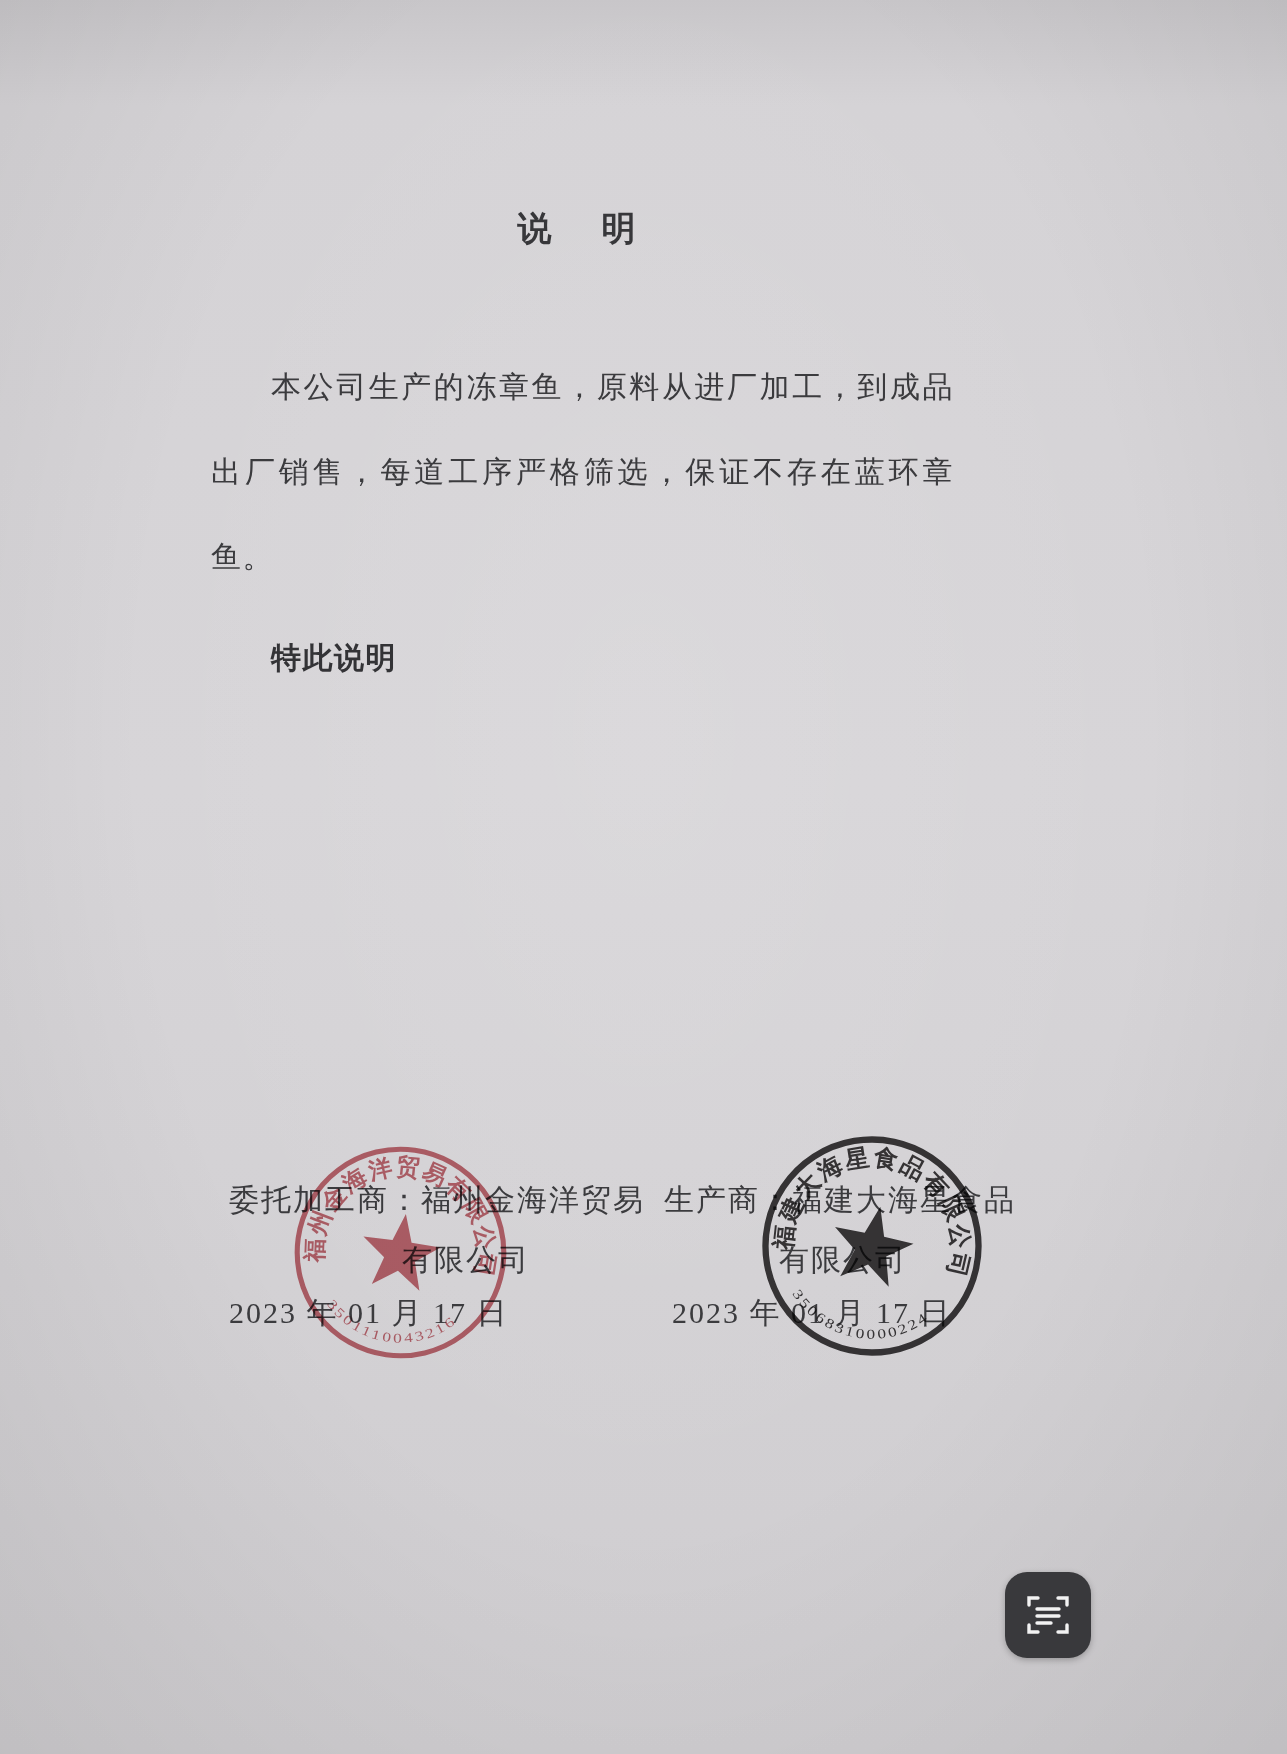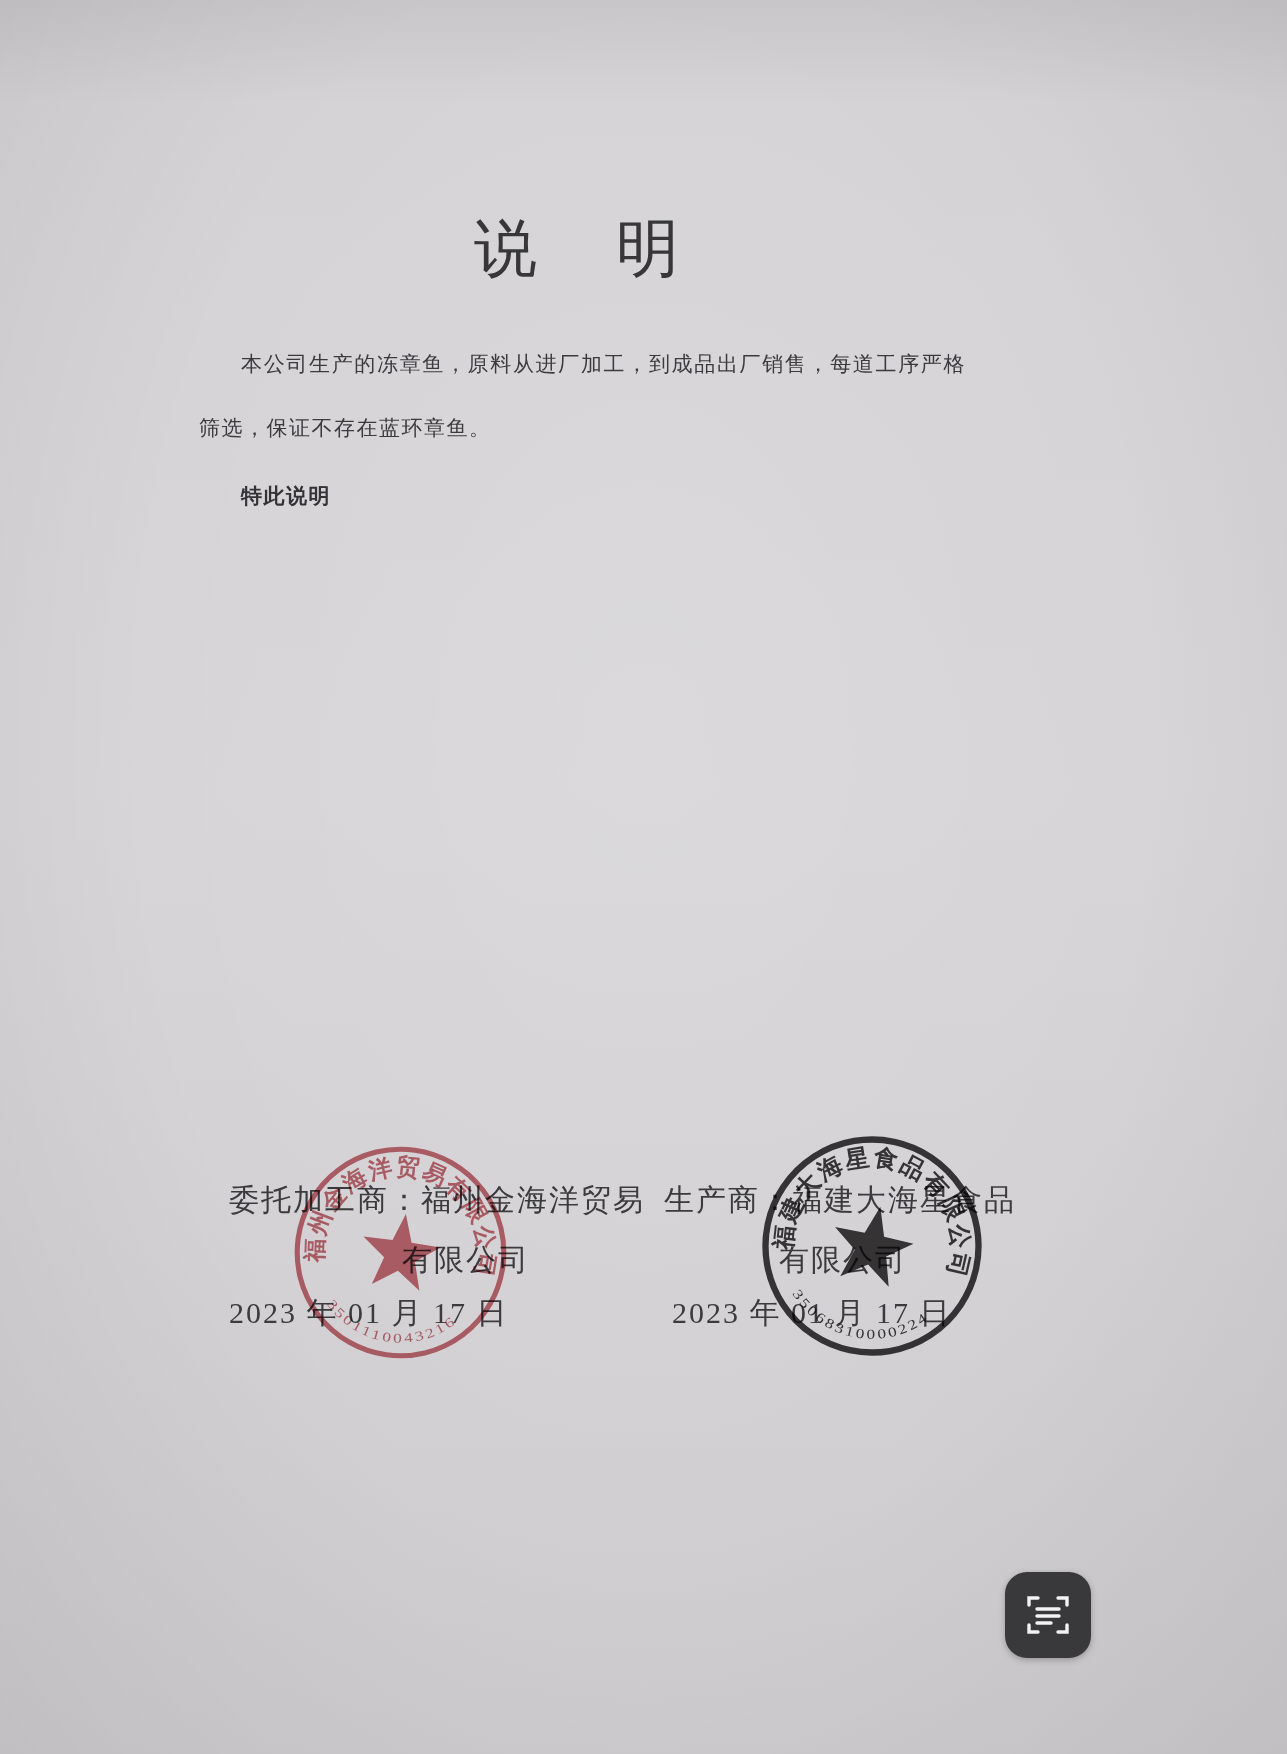--- a/index.html
+++ b/index.html
@@ -14,31 +14,31 @@
     background:
       linear-gradient(180deg,#c8c6c9 0%,#d5d3d6 6%,#d7d5d8 45%,#d2d0d3 80%,#cfcdd0 100%);
   }
   .vignette{
     position:absolute;inset:0;pointer-events:none;
     background:radial-gradient(ellipse at 50% 42%,rgba(255,255,255,.10) 0%,rgba(0,0,0,0) 55%,rgba(0,0,0,.07) 100%);
   }
   .doc-title{
     position:absolute;top:206px;left:193px;width:775px;
     text-align:center;
-    font-size:63px;font-weight:400;color:#37373a;
+    font-size:34px;font-weight:700;color:#37373a;
     letter-spacing:8px;
   }
   .doc-body{
     position:absolute;top:328px;left:195px;width:775px;
     color:#3b3b3e;
   }
   .doc-body p{
-    margin:4px;
+    margin:16px;
     text-indent:2em;
-    font-size:21px;line-height:64px;
+    font-size:30px;line-height:85px;
     letter-spacing:1.5px;
     text-align:justify;
   }
   .closing{
     margin:0;
     text-indent:2em;
     font-size:30px;line-height:62px;
     font-weight:700;color:#333336;
     font-family:Liberation Serif, serif;
     letter-spacing:2px;

